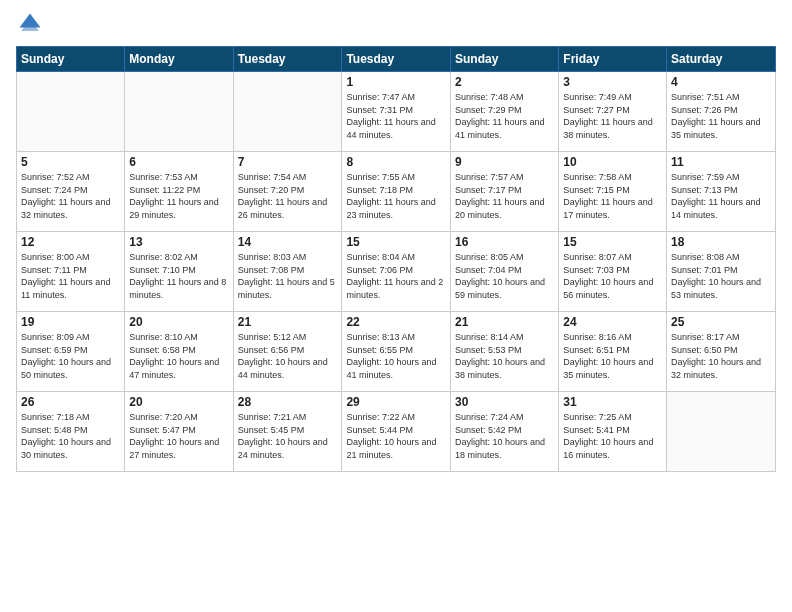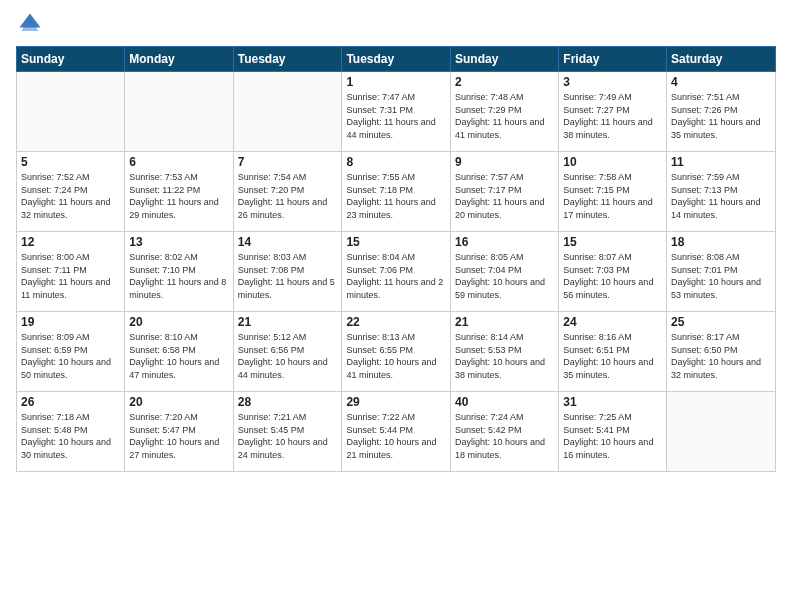--- a/index.html
+++ b/index.html
@@ -313,21 +313,21 @@
 Sunset: 5:45 PM
 Daylight: 10 hours and 24 minutes.</div>
           </td>
           <td>
             <span class="day-num">29</span>
             <div class="day-info">Sunrise: 7:22 AM
 Sunset: 5:44 PM
 Daylight: 10 hours and 21 minutes.</div>
           </td>
           <td>
-            <span class="day-num">40</span>
+            <span class="day-num">30</span>
             <div class="day-info">Sunrise: 7:24 AM
 Sunset: 5:42 PM
 Daylight: 10 hours and 18 minutes.</div>
           </td>
           <td>
             <span class="day-num">31</span>
             <div class="day-info">Sunrise: 7:25 AM
 Sunset: 5:41 PM
 Daylight: 10 hours and 16 minutes.</div>
           </td>

